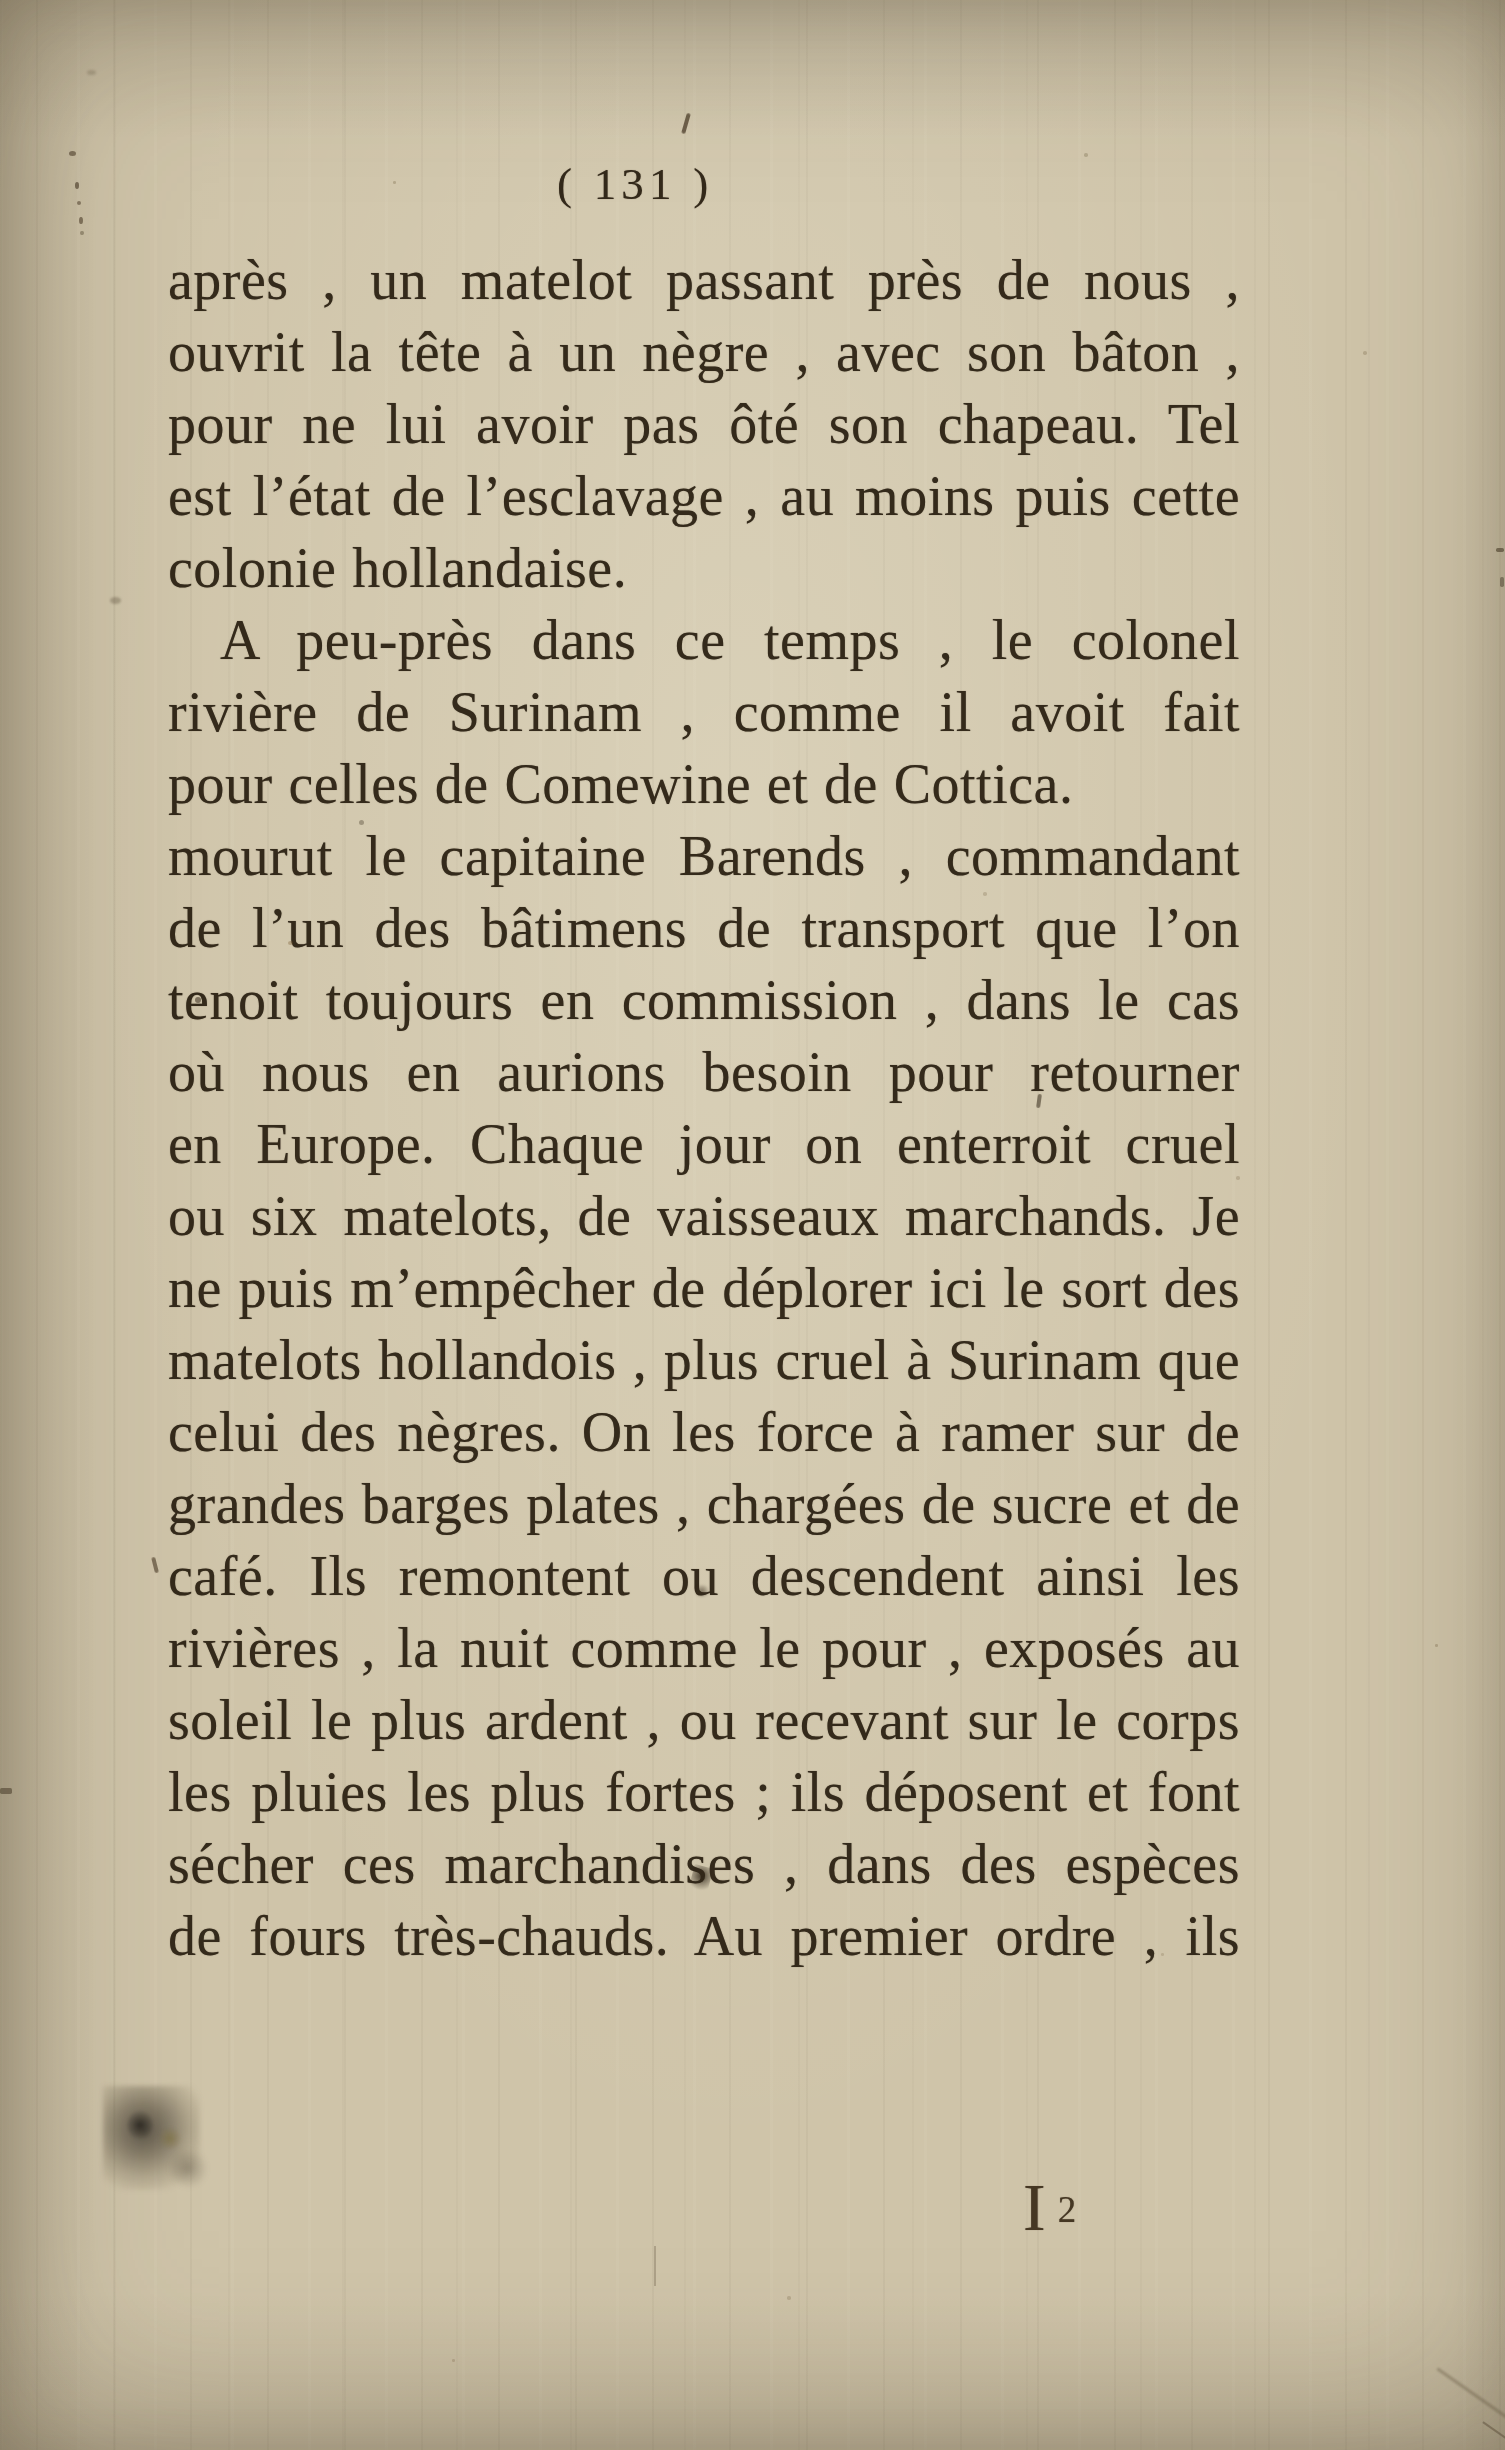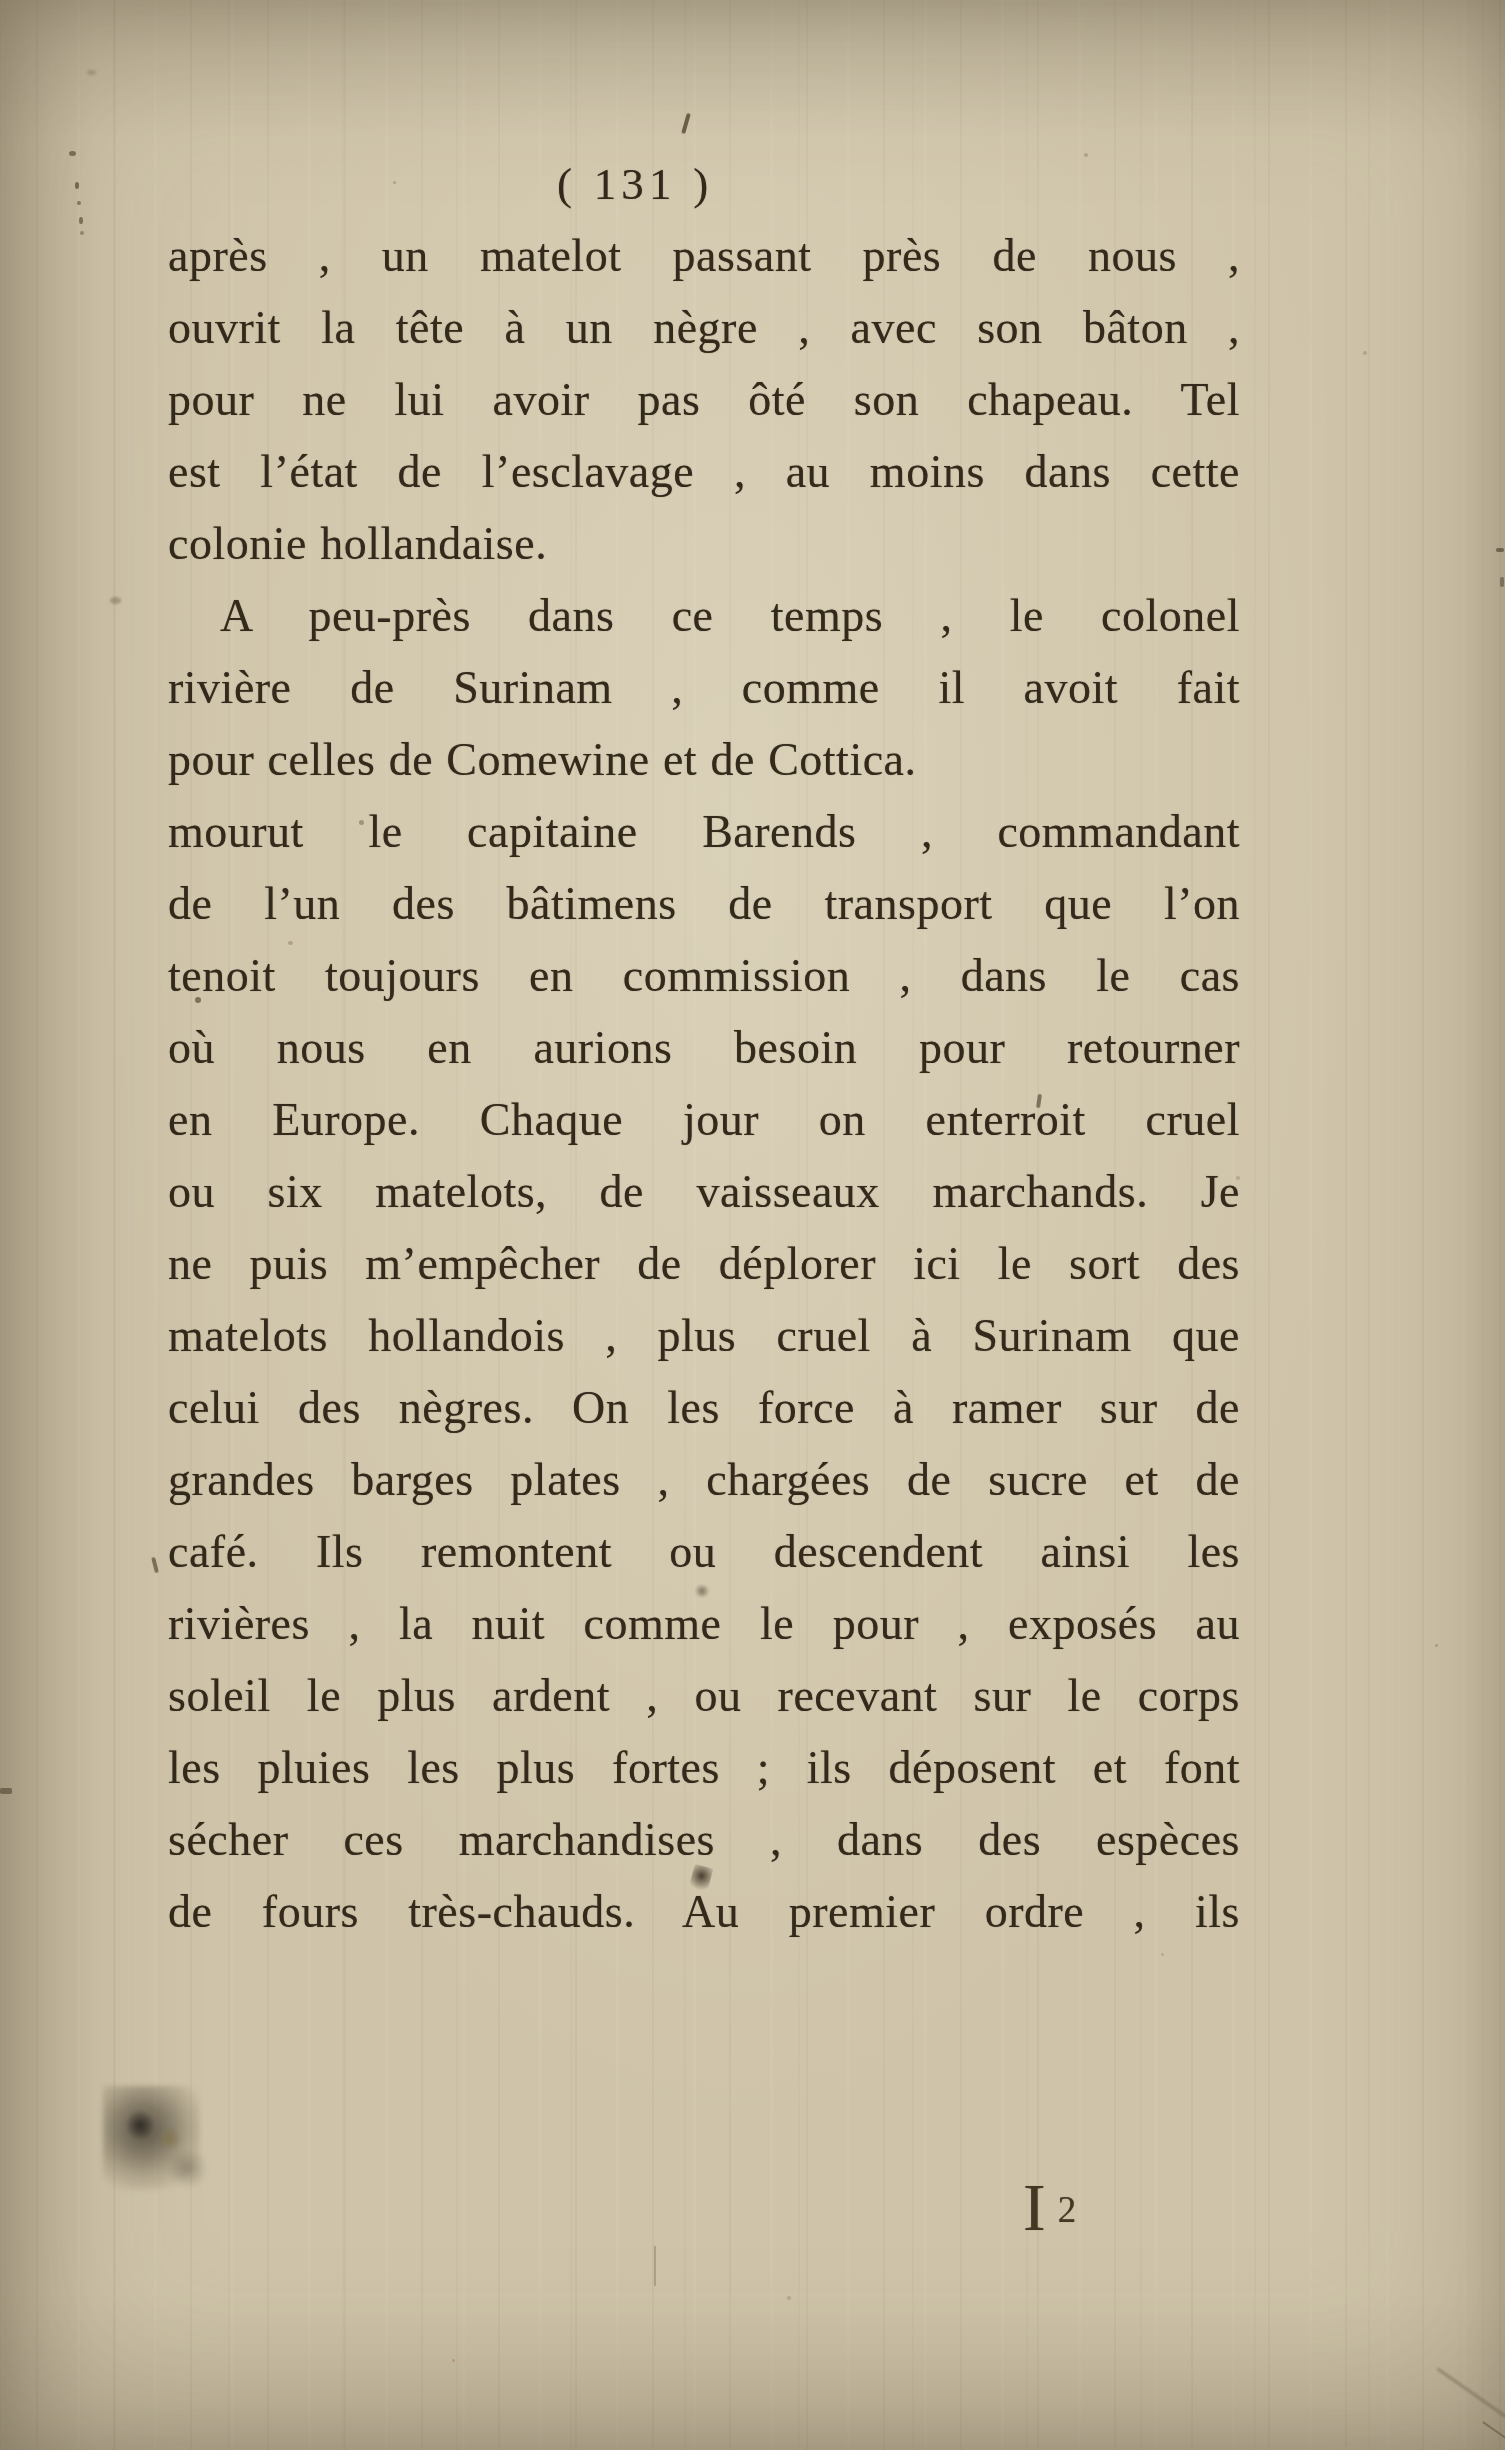--- a/index.html
+++ b/index.html
@@ -18,22 +18,22 @@
     padding-left: 22px;
   }
   .vignette{position:absolute;inset:0;pointer-events:none;
     box-shadow:inset 0 0 183px rgba(74,63,43,.36), inset 0 0 52px rgba(74,63,43,.15);}
   .pageheader{
     position:absolute;left:557px;top:162px;
     font-size:45px;line-height:1;color:#342a1b;letter-spacing:5.2px;
     text-shadow:0 0 0.9px rgba(52,42,27,.55);
   }
   .textblock{
-    position:absolute;left:168px;top:220px;width:1072px;
-    font-size:46px;color:#342a1b;
+    position:absolute;left:168px;top:244px;width:1072px;
+    font-size:56px;color:#342a1b;
     text-shadow:0 0 1px rgba(52,42,27,.5);
   }
   .line{
     height:72px;line-height:72px;
     letter-spacing:0.5px;word-spacing:1.3px;
     text-align:justify;text-align-last:justify;
   }
   .para-end{text-align-last:left;}
   .indent{text-indent:52px;}
   .sig{
@@ -50,21 +50,21 @@
 <body>
 
 <div class="page">
 
   <div class="pageheader">( 131 )</div>
 
   <div class="textblock">
     <div class="line">après , un matelot passant près de nous ,</div>
     <div class="line">ouvrit la tête à un nègre , avec son bâton ,</div>
     <div class="line">pour ne lui avoir pas ôté son chapeau. Tel</div>
-    <div class="line">est l’état de l’esclavage , au moins dans cette</div>
+    <div class="line">est l’état de l’esclavage , au moins puis cette</div>
     <div class="line para-end">colonie hollandaise.</div>
     <div class="line indent">A peu-près dans ce temps , le colonel</div>
     <div class="line">rivière de Surinam , comme il avoit fait</div>
     <div class="line para-end">pour celles de Comewine et de Cottica.</div>
     <div class="line">mourut le capitaine Barends , commandant</div>
     <div class="line">de l’un des bâtimens de transport que l’on</div>
     <div class="line">tenoit toujours en commission , dans le cas</div>
     <div class="line">où nous en aurions besoin pour retourner</div>
     <div class="line">en Europe. Chaque jour on enterroit cruel</div>
     <div class="line">ou six matelots, de vaisseaux marchands. Je</div>

